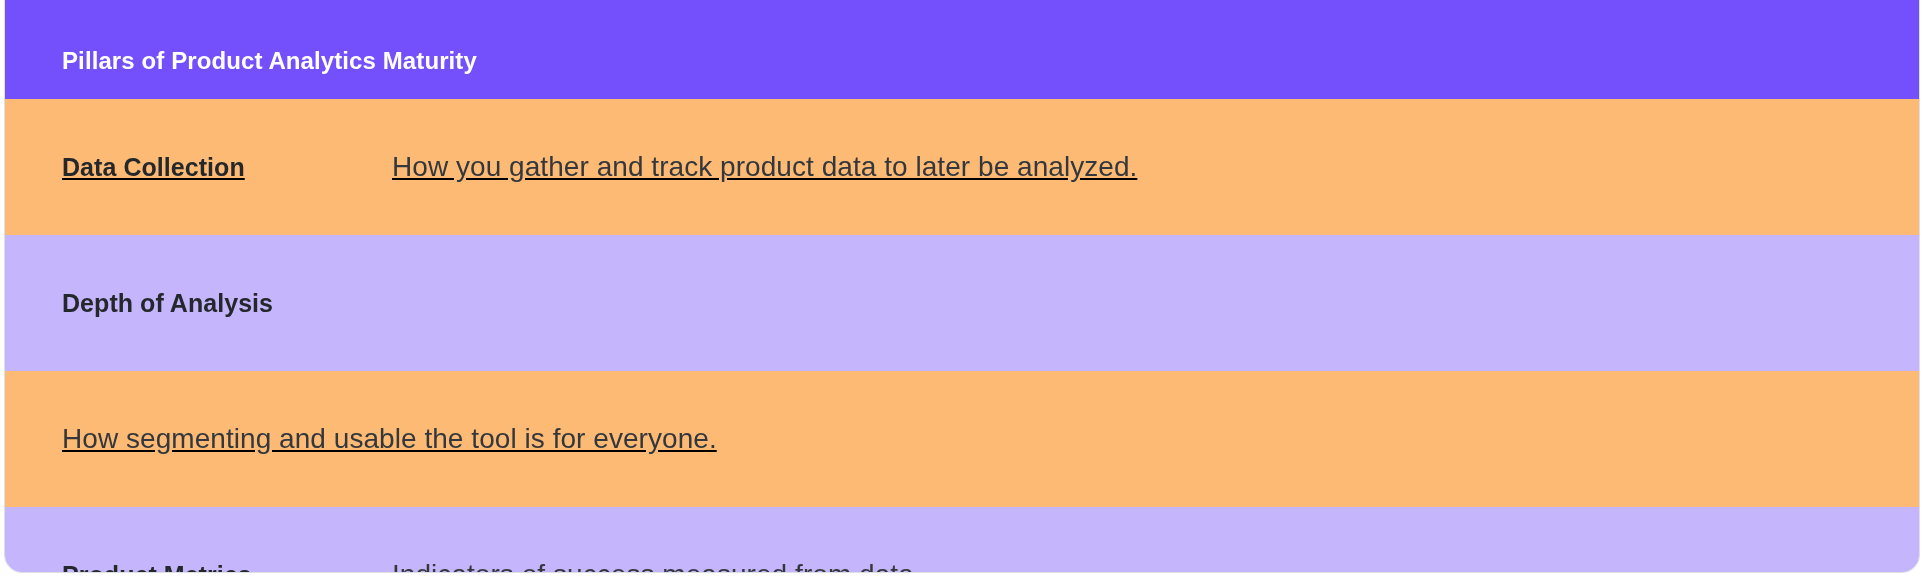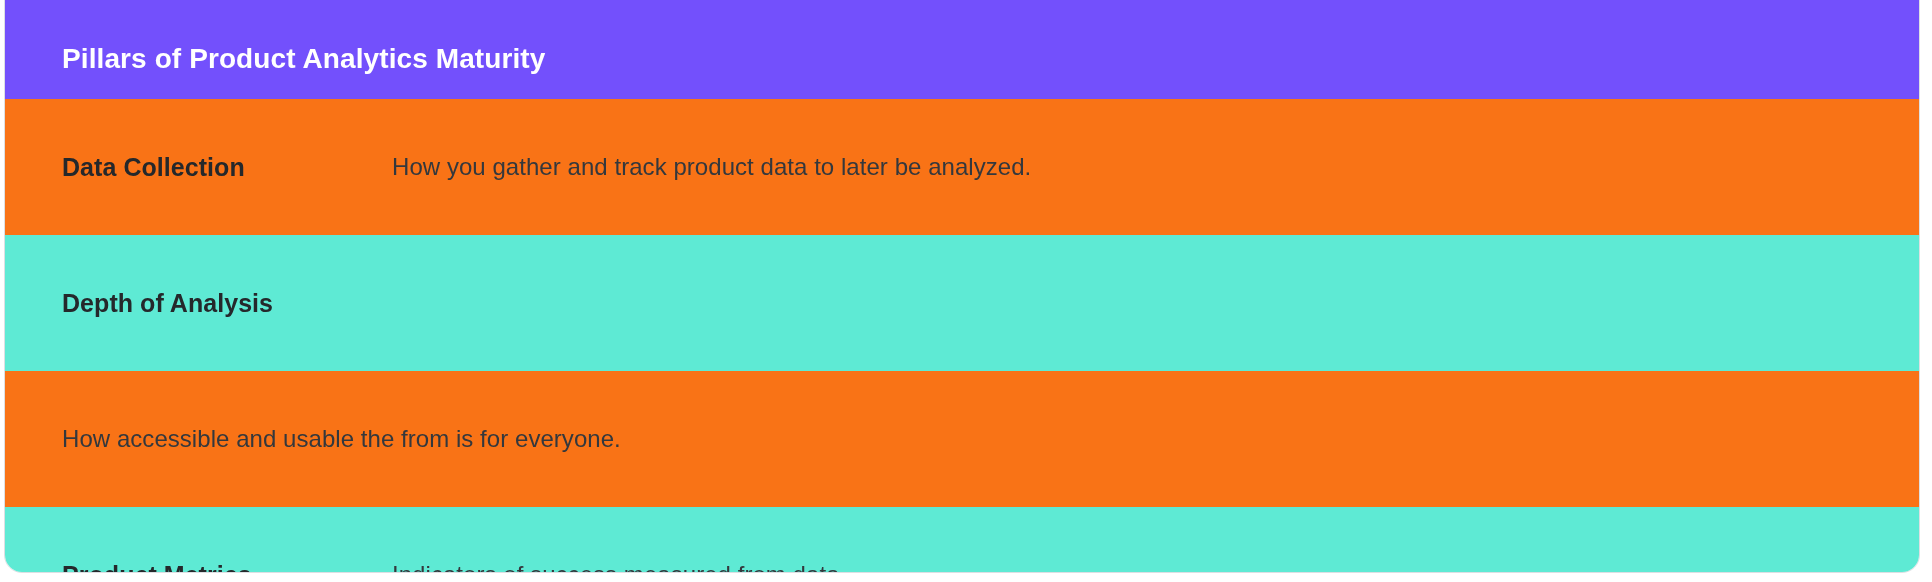--- a/index.html
+++ b/index.html
@@ -31,53 +31,54 @@
     height: 116px;
     background: #7350fc;
     display: flex;
     align-items: flex-end;
     padding: 0 0 26px 57px;
     box-sizing: border-box;
   }
 
   .card-title {
     color: #ffffff;
-    font-size: 28px;
+    font-size: 24px;
     font-weight: bold;
     letter-spacing: 0.1px;
     line-height: 1;
   }
 
   .rows {
     display: block;
   }
 
   .row {
     display: flex;
     align-items: center;
     height: 136px;
     box-sizing: border-box;
     padding-left: 57px;
-    background: #5eead4;
+    background: #c4b5fd;
   }
   .row.alt {
-    background: #f97316;
+    background: #fdba74;
+    text-decoration: underline;
   }
 
   .row-label {
     width: 330px;
     flex: 0 0 330px;
     font-size: 25px;
     font-weight: bold;
     color: #25282b;
     letter-spacing: 0.05px;
   }
 
   .row-desc {
-    font-size: 24px;
+    font-size: 28px;
     font-weight: normal;
     color: #34383d;
     letter-spacing: 0.05px;
   }
 </style>
 </head>
 <body>
 
 <div class="card">
 
@@ -90,21 +91,21 @@
     <div class="row alt">
       <div class="row-label">Data Collection</div>
       <div class="row-desc">How you gather and track product data to later be analyzed.</div>
     </div>
 
     <div class="row">
       <div class="row-label">Depth of Analysis</div>
     </div>
 
     <div class="row alt">
-      <div class="row-desc">How accessible and usable the from is for everyone.</div>
+      <div class="row-desc">How segmenting and usable the tool is for everyone.</div>
     </div>
 
     <div class="row">
       <div class="row-label">Product Metrics</div>
       <div class="row-desc">Indicators of success measured from data.</div>
     </div>
 
   </div>
 </div>
 

